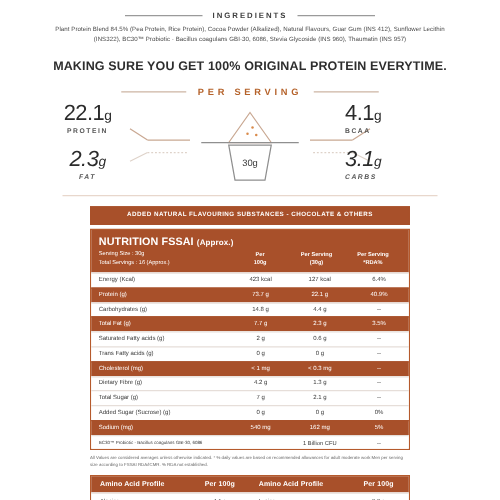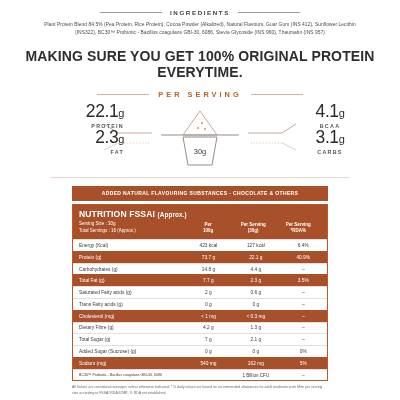--- a/index.html
+++ b/index.html
@@ -15,37 +15,37 @@
   .ing-rule{width:62px;height:1px;background:#9a9a9a;}
   .ing-title{font-size:6.2px;letter-spacing:1.6px;font-weight:700;color:#3f3f3f;}
   .ing-body{
     margin:5px auto 0;width:312px;text-align:center;
     font-size:4.9px;line-height:1.62;color:#4a4a4a;letter-spacing:.05px;
   }
 
   
   .tagline{
     text-align:center;margin-top:11px;
-    font-size:14px;font-weight:700;letter-spacing:.12px;color:#2e2e2e;
+    font-size:10px;font-weight:700;letter-spacing:.12px;color:#2e2e2e;
   }
 
   
   .ps-head{display:flex;align-items:center;justify-content:center;gap:9px;margin-top:10px;}
   .ps-rule{width:52px;height:1px;background:#c8a headers;}
   .ps-rule{width:52px;height:1px;background:#cdb5a4;}
   .ps-title{font-size:7.4px;letter-spacing:3px;font-weight:700;color:#b5622a;}
 
   .ps-wrap{position:relative;height:72px;margin-top:4px;}
   .ps-col{position:absolute;top:0;width:108px;}
-  .ps-left{left:16px;text-align:right;}
-  .ps-right{right:16px;text-align:center;}
+  .ps-left{left:16px;text-align:center;}
+  .ps-right{right:16px;text-align:left;}
   .ps-val{font-size:17.5px;font-weight:400;color:#2b2b2b;letter-spacing:-.4px;line-height:1;}
   .ps-val .u{font-size:11px;}
   .ps-lab{font-size:5.4px;letter-spacing:1.25px;color:#555;margin-top:2.5px;font-weight:600;}
-  .ps-b{}
+  .ps-b{margin-top:11px;font-style:italic;}
 
   .scoop{position:absolute;left:50%;top:2px;transform:translateX(-50%);}
   .conn{position:absolute;top:0;left:0;}
 
   .ps-divider{width:300px;height:1px;background:#e8d7cc;margin:2px auto 0;}
 
   
   .flav{
     width:256px;margin:8px auto 0;background:#a8502a;
     color:#fff;text-align:center;font-size:5px;font-weight:700;

